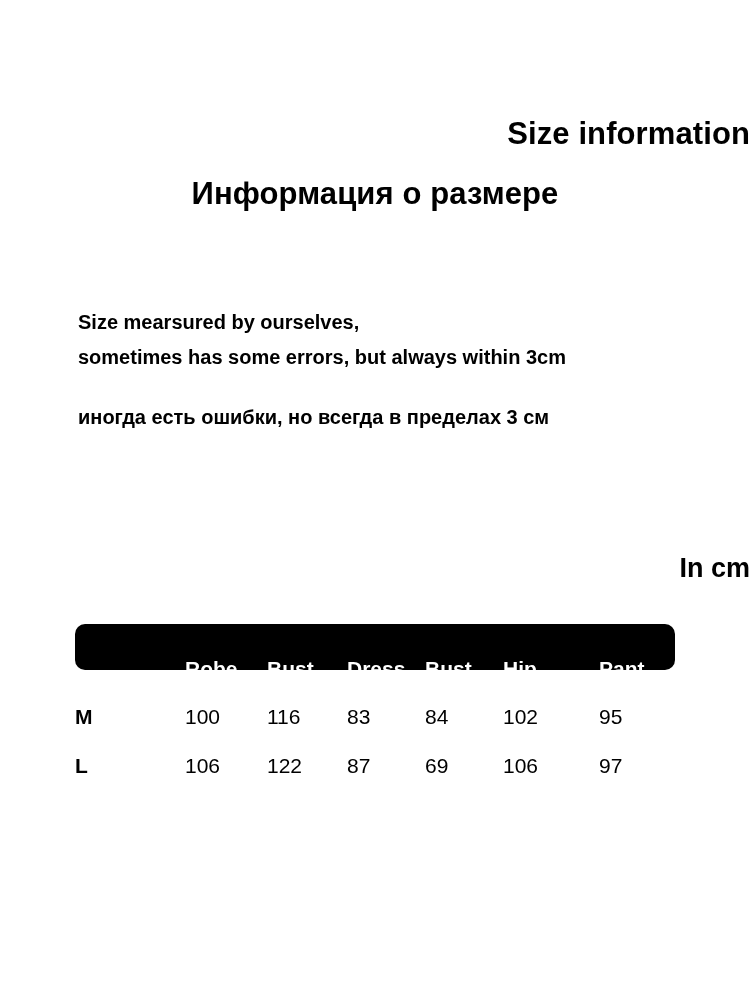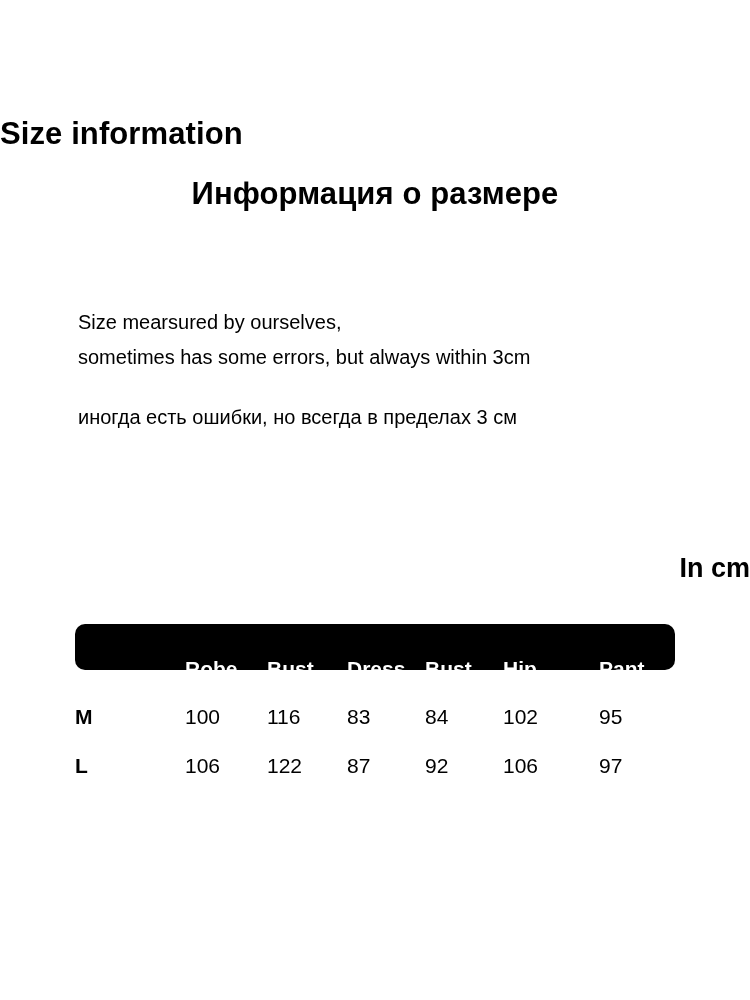--- a/index.html
+++ b/index.html
@@ -23,21 +23,21 @@
     height: 1000px;
     background: #ffffff;
   }
 
   
   .heading-en {
     position: absolute;
     left: 0;
     top: 118px;
     width: 750px;
-    text-align: left;
+    text-align: right;
     font-size: 31px;
     font-weight: bold;
     letter-spacing: 0.1px;
     line-height: 1;
   }
   .heading-ru {
     position: absolute;
     left: 0;
     top: 178px;
     width: 750px;
@@ -47,21 +47,21 @@
     letter-spacing: 0.1px;
     line-height: 1;
   }
 
   
   .note-block {
     position: absolute;
     left: 78px;
     width: 620px;
     font-size: 20px;
-    font-weight: normal;
+    font-weight: bold;
     line-height: 35px;
     color: #000000;
   }
   .note-en { top: 305px; }
   .note-ru { top: 400px; }
   .note-block .line { display: block; white-space: nowrap; }
 
   
   .unit-label {
     position: absolute;
@@ -158,20 +158,20 @@
       <div class="cell col-3">84</div>
       <div class="cell col-4">102</div>
       <div class="cell col-5">95</div>
     </div>
 
     <div class="table-row">
       <div class="cell col-size size-label">L</div>
       <div class="cell col-0">106</div>
       <div class="cell col-1">122</div>
       <div class="cell col-2">87</div>
-      <div class="cell col-3">92</div>
+      <div class="cell col-3">69</div>
       <div class="cell col-4">106</div>
       <div class="cell col-5">97</div>
     </div>
 
   </div>
 
 </div>
 
 </body></html>

